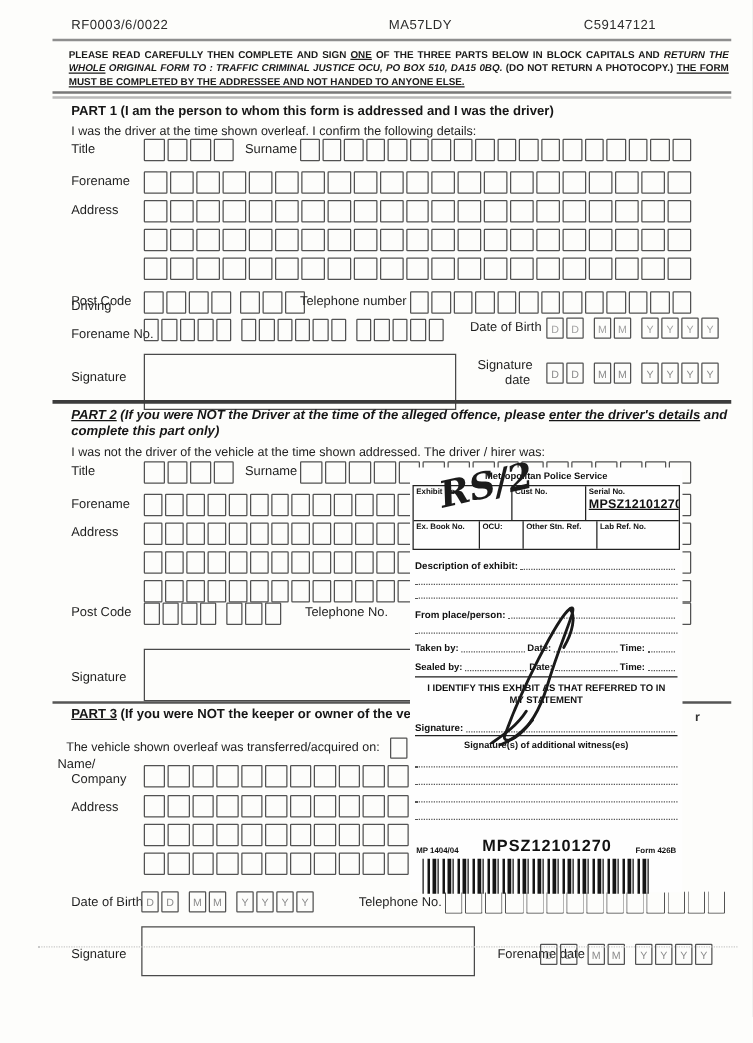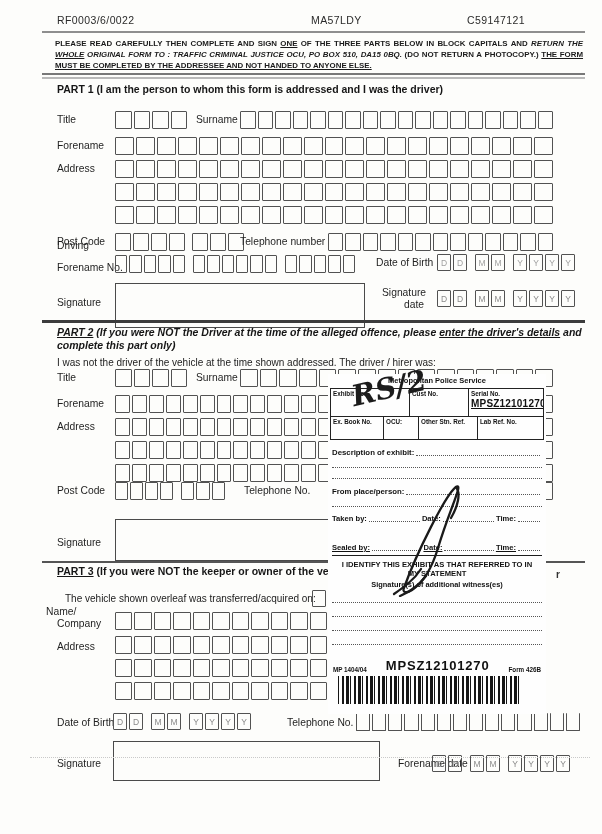--- a/index.html
+++ b/index.html
@@ -34,21 +34,21 @@
   .etc{border-right:1.3px solid #222;padding:1px 2px;font-size:6.3px;font-weight:bold;overflow:hidden;}
   .etc:last-child{border-right:none;}
   .etr1 .etc{height:25px;}
   .etr2 .etc{height:20px;}
   .serialv{font-weight:bold;font-size:10px;text-decoration:underline;letter-spacing:.2px;margin-top:1px;}
   .lrow{display:flex;align-items:flex-end;font-size:7.8px;font-weight:bold;margin:8px 4px 0;}
   .dots{flex:1;border-bottom:1.2px dotted #555;margin:0 2px 1px;}
   .dl{border-bottom:1.2px dotted #555;margin:10px 4px 0;}
   .dl2{border-bottom:1.2px dotted #555;margin:13px 4px 0;}
   .tkrow{display:flex;align-items:flex-end;font-size:7.6px;font-weight:bold;margin:7px 4px 0;}
-  .sealedrow{margin:20px 4px 0;border-bottom:1.6px solid #1d1d1d;padding-bottom:3px;text-decoration:underline;}
+  .sealedrow{margin:6px 4px 0;border-bottom:1.6px solid #1d1d1d;padding-bottom:3px;}
   .identify{margin:4px 8px 0;text-align:center;font-weight:bold;font-size:7.6px;line-height:9px;}
   .sigr{display:flex;align-items:flex-end;font-size:7.8px;font-weight:bold;margin:14px 4px 0;
         border-bottom:1.4px solid #222;padding-bottom:1px;}
   .witness{text-align:center;font-size:7.4px;font-weight:bold;margin-top:2px;}
   .mprow{display:flex;justify-content:space-between;align-items:flex-end;margin:13px 5px 0;font-weight:bold;}
   .mp-side{font-size:6.3px;}
   .mp-mid{font-size:13px;letter-spacing:.8px;}
   .barcode{display:flex;align-items:stretch;height:28px;margin:3px 10px 0;}
   .bar{background:#151515;flex:0 0 auto;}
   .hw{position:absolute;left:351px;top:371px;z-index:5;font-family:"DejaVu Serif",serif;
@@ -65,20 +65,21 @@
   <span class="hdr" style="left:57px;top:14px">RF0003/6/0022</span>
   <span class="hdr" style="left:311px;top:14px">MA57LDY</span>
   <span class="hdr" style="left:467px;top:14px">C59147121</span>
   <div class="rule" style="top:31px;height:2px;background:#8e8e8e"></div>
 
   <p class="instr"><span class="s-b">PLEASE READ CAREFULLY THEN COMPLETE AND SIGN </span><span class="s-b s-u">ONE</span><span class="s-b"> OF THE THREE PARTS BELOW IN BLOCK CAPITALS AND </span><span class="s-b s-i">RETURN THE </span><span class="s-b s-i s-u">WHOLE</span><span class="s-b s-i"> ORIGINAL FORM TO : TRAFFIC CRIMINAL JUSTICE OCU, PO BOX 510, DA15 0BQ.</span><span class="s-b"> (DO NOT RETURN A PHOTOCOPY.) </span><span class="s-b s-u">THE FORM MUST BE COMPLETED BY THE ADDRESSEE AND NOT HANDED TO ANYONE ELSE.</span></p>
   <div class="rule" style="top:73px;height:2px;background:#787878"></div>
   <div class="rule" style="top:77px;height:2px;background:#b9b9b9"></div>
 
   <span class="ph" style="left:57px;top:83px">PART 1 (I am the person to whom this form is addressed and I was the driver)</span>
+  <span class="intro" style="left:57px;top:100px">I was the driver at the time shown overleaf.  I confirm the following details:</span>
 
   <span class="lbl" style="left:57px;top:114px">Title</span>
   <div class="boxrow" style="left:115px;top:111px;width:72px">
       <div class="bg" style="flex: 4 1 0%;">
         <div class="box"></div>
         <div class="box"></div>
         <div class="box"></div>
         <div class="box"></div>
       </div>
     </div>
@@ -505,21 +506,21 @@
       </div>
     </div>
 
   <span class="lbl" style="left:57px;top:537px">Signature</span>
   <div class="sigbox" style="left:115px;top:519px;width:230px;height:40px"></div>
 
   <div class="rule" style="top:561px;height:2px;background:#555"></div>
   <span class="ph" style="left:57px;top:565px"><span class="s-b s-u">PART 3</span><span class="s-b"> (If you were NOT the keeper or owner of the veh</span></span>
   <span class="frag" style="left:556px;top:569px">r</span>
 
-  <span class="intro" style="left:65px;top:593px">The vehicle shown overleaf was transferred/acquired on:</span>
+  <span class="intro" style="left:53px;top:593px">The vehicle shown overleaf was transferred/acquired on:</span>
   <div class="boxrow fixed" style="left:312px;top:590px">
       <div class="bg" style="flex: 0 0 auto;">
         <div class="box"></div>
         <div class="box"></div>
       </div>
       <div class="bg" style="flex: 0 0 auto;">
         <div class="box"></div>
         <div class="box"></div>
       </div>
       <div class="bg" style="flex: 0 0 auto;">
@@ -695,20 +696,24 @@
       <div class="tkrow" style="margin:0">
         <span>Sealed by:</span>
           <span class="dots"></span>
         <span>Date:</span>
           <span class="dots"></span>
         <span>Time:</span>
           <span class="dots" style="flex:0 0 22px"></span>
       </div>
     </div>
     <div class="identify">I IDENTIFY THIS EXHIBIT AS THAT REFERRED TO IN MY STATEMENT</div>
+    <div class="sigr">
+      <span>Signature:</span>
+        <span class="dots"></span>
+    </div>
     <div class="witness">Signature(s) of additional witness(es)</div>
     <div class="dl2"></div>
     <div class="dl2"></div>
     <div class="dl2"></div>
     <div class="dl2"></div>
     <div class="mprow">
       <span class="mp-side">MP 1404/04</span>
       <span class="mp-mid">MPSZ12101270</span>
       <span class="mp-side">Form 426B</span>
     </div>

